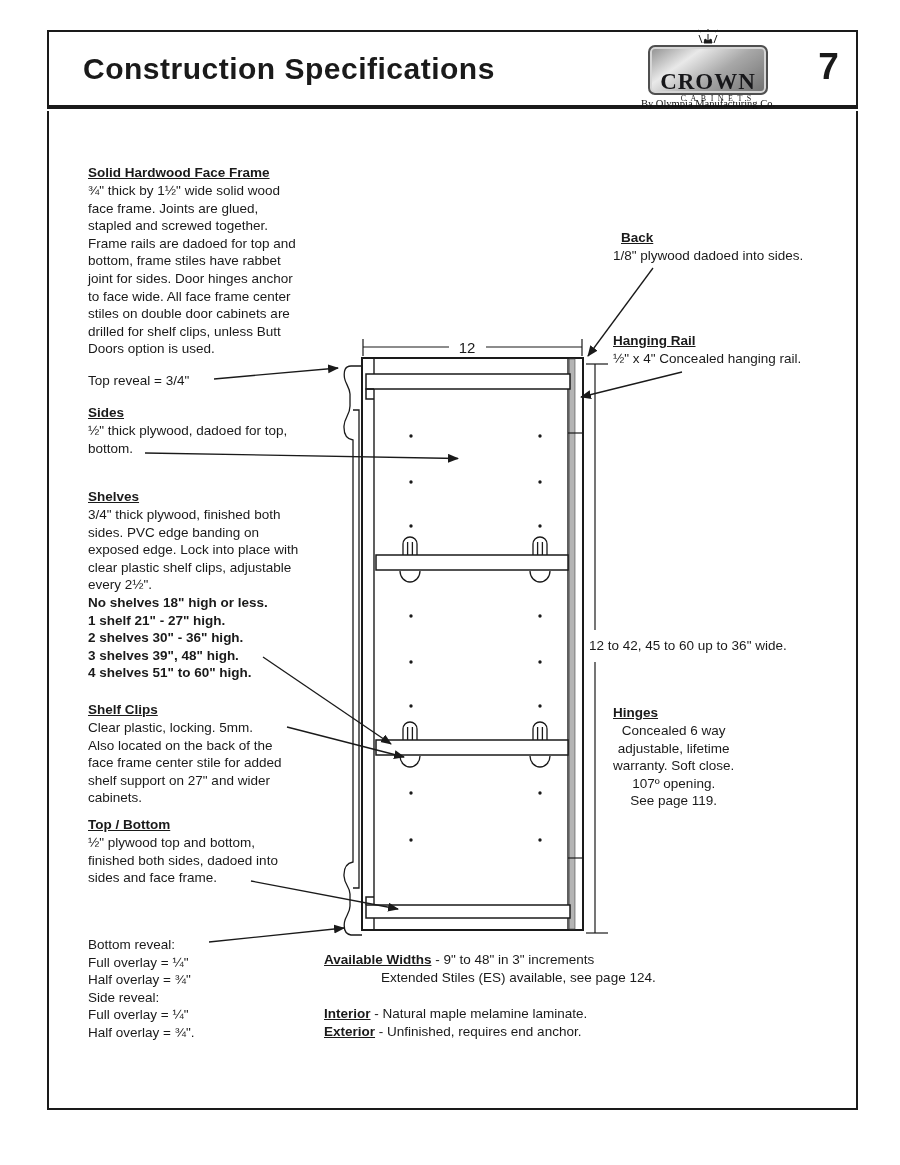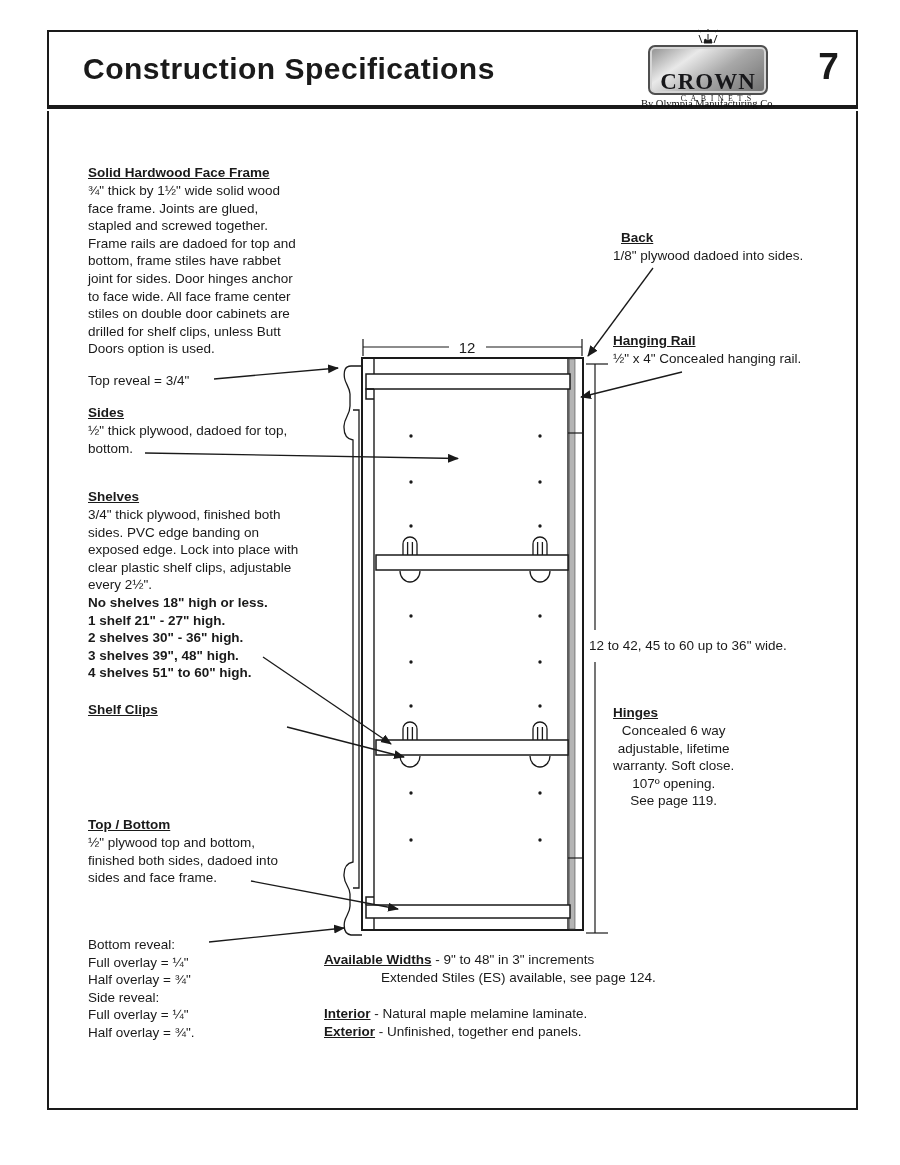--- a/index.html
+++ b/index.html
@@ -98,20 +98,27 @@
     </div>
   <div class="tb bold-lines" style="left:88px; top:594px;">
       <div>No shelves 18" high or less.</div>
       <div>1 shelf 21" - 27" high.</div>
       <div>2 shelves 30" - 36" high.</div>
       <div>3 shelves 39", 48" high.</div>
       <div>4 shelves 51" to 60" high.</div>
     </div>
 
   <div class="tb hd" style="left:88px; top:701px;">Shelf Clips</div>
+  <div class="tb" style="left:88px; top:719px;">
+      <div>Clear plastic, locking. 5mm.</div>
+      <div>Also located on the back of the</div>
+      <div>face frame center stile for added</div>
+      <div>shelf support on 27" and wider</div>
+      <div>cabinets.</div>
+    </div>
 
   <div class="tb hd" style="left:88px; top:816px;">Top / Bottom</div>
   <div class="tb" style="left:88px; top:834px;">
       <div>½" plywood top and bottom,</div>
       <div>finished both sides, dadoed into</div>
       <div>sides and face frame.</div>
     </div>
 
   <div class="tb" style="left:88px; top:936px;">
       <div>Bottom reveal:</div>
@@ -146,21 +153,21 @@
   <div class="tb" style="left:324px; top:951px;">
     <div>
       <span class="ul">Available Widths</span><span> - 9" to 48" in 3" increments</span>
     </div>
     <div class="aw-line2">Extended Stiles (ES) available, see page 124.</div>
   </div>
   <div class="tb" style="left:324px; top:1005px;">
     <span class="ul">Interior</span><span> - Natural maple melamine laminate.</span>
   </div>
   <div class="tb" style="left:324px; top:1023px;">
-    <span class="ul">Exterior</span><span> - Unfinished, together end panels.</span>
+    <span class="ul">Exterior</span><span> - Unfinished, requires end anchor.</span>
   </div>
 
   <svg class="diagram-svg" width="900" height="1165" viewBox="0 0 900 1165">
     <defs>
       <marker id="arr" markerUnits="userSpaceOnUse" markerWidth="12" markerHeight="10" refX="10" refY="4.5" orient="auto">
         <path d="M0,0 L11,4.5 L0,9 Z" fill="#1a1a1a"></path>
       </marker>
     </defs>
 
     <g fill="none" stroke="#1a1a1a">

